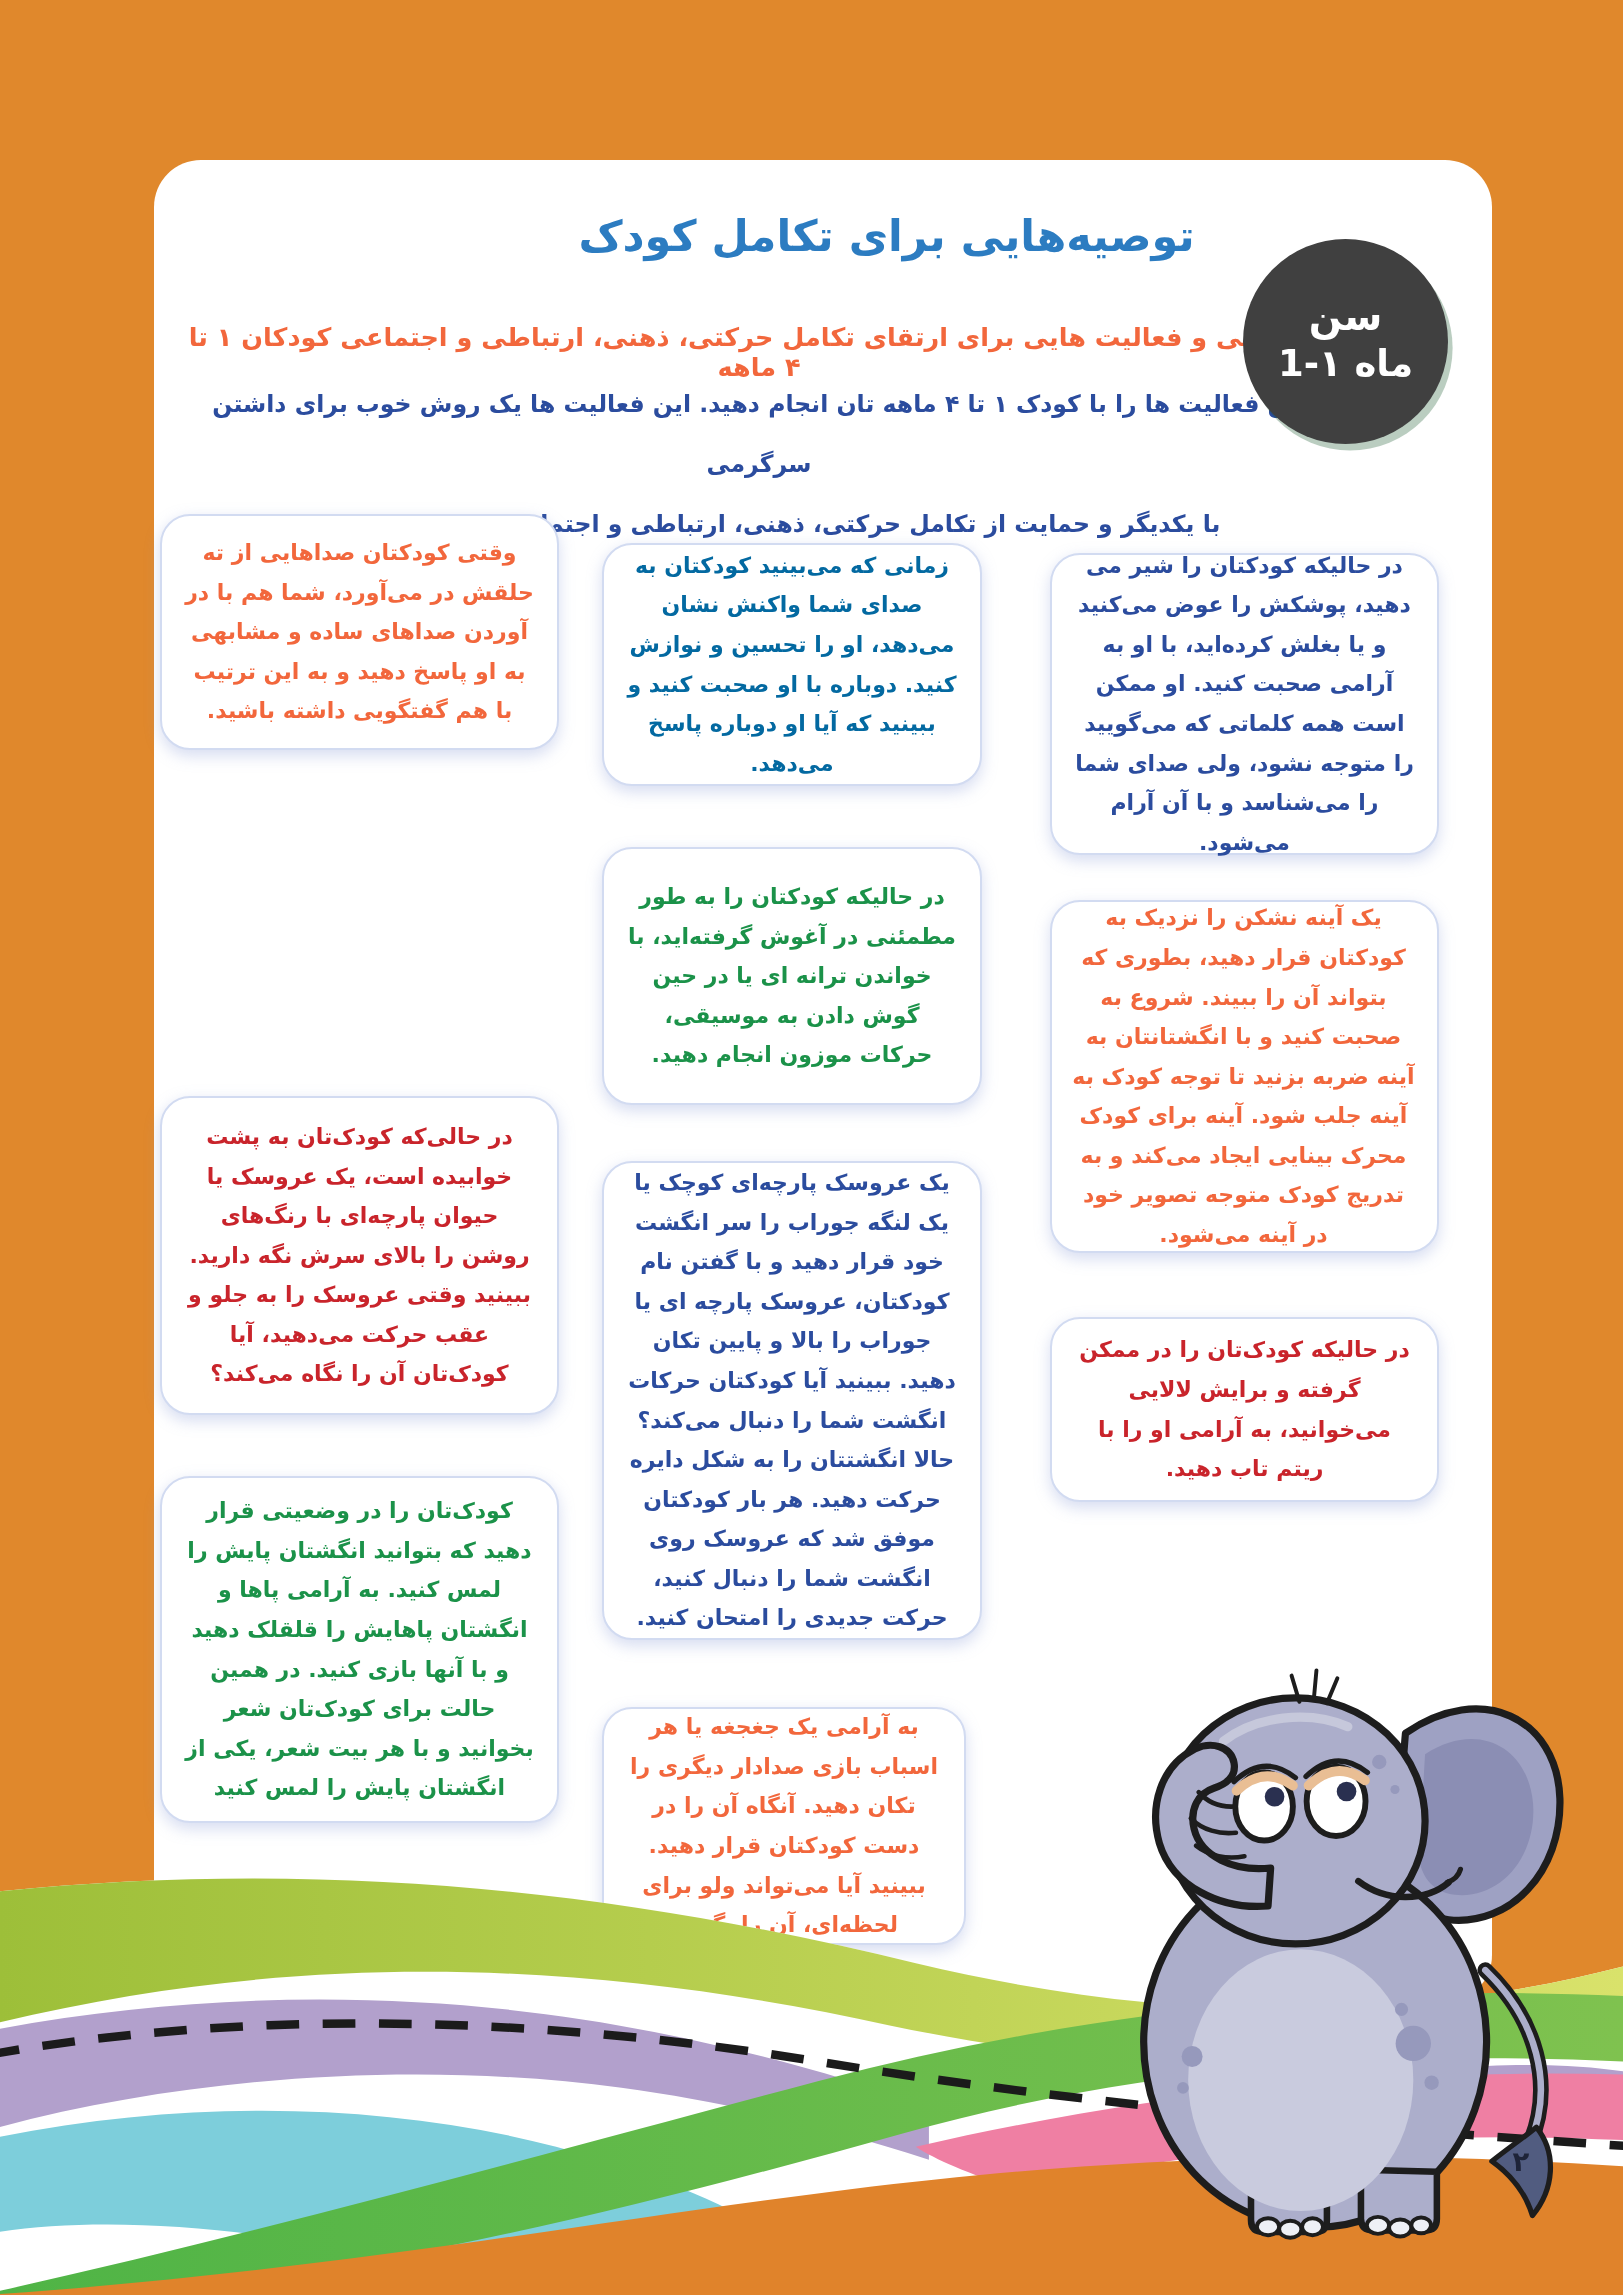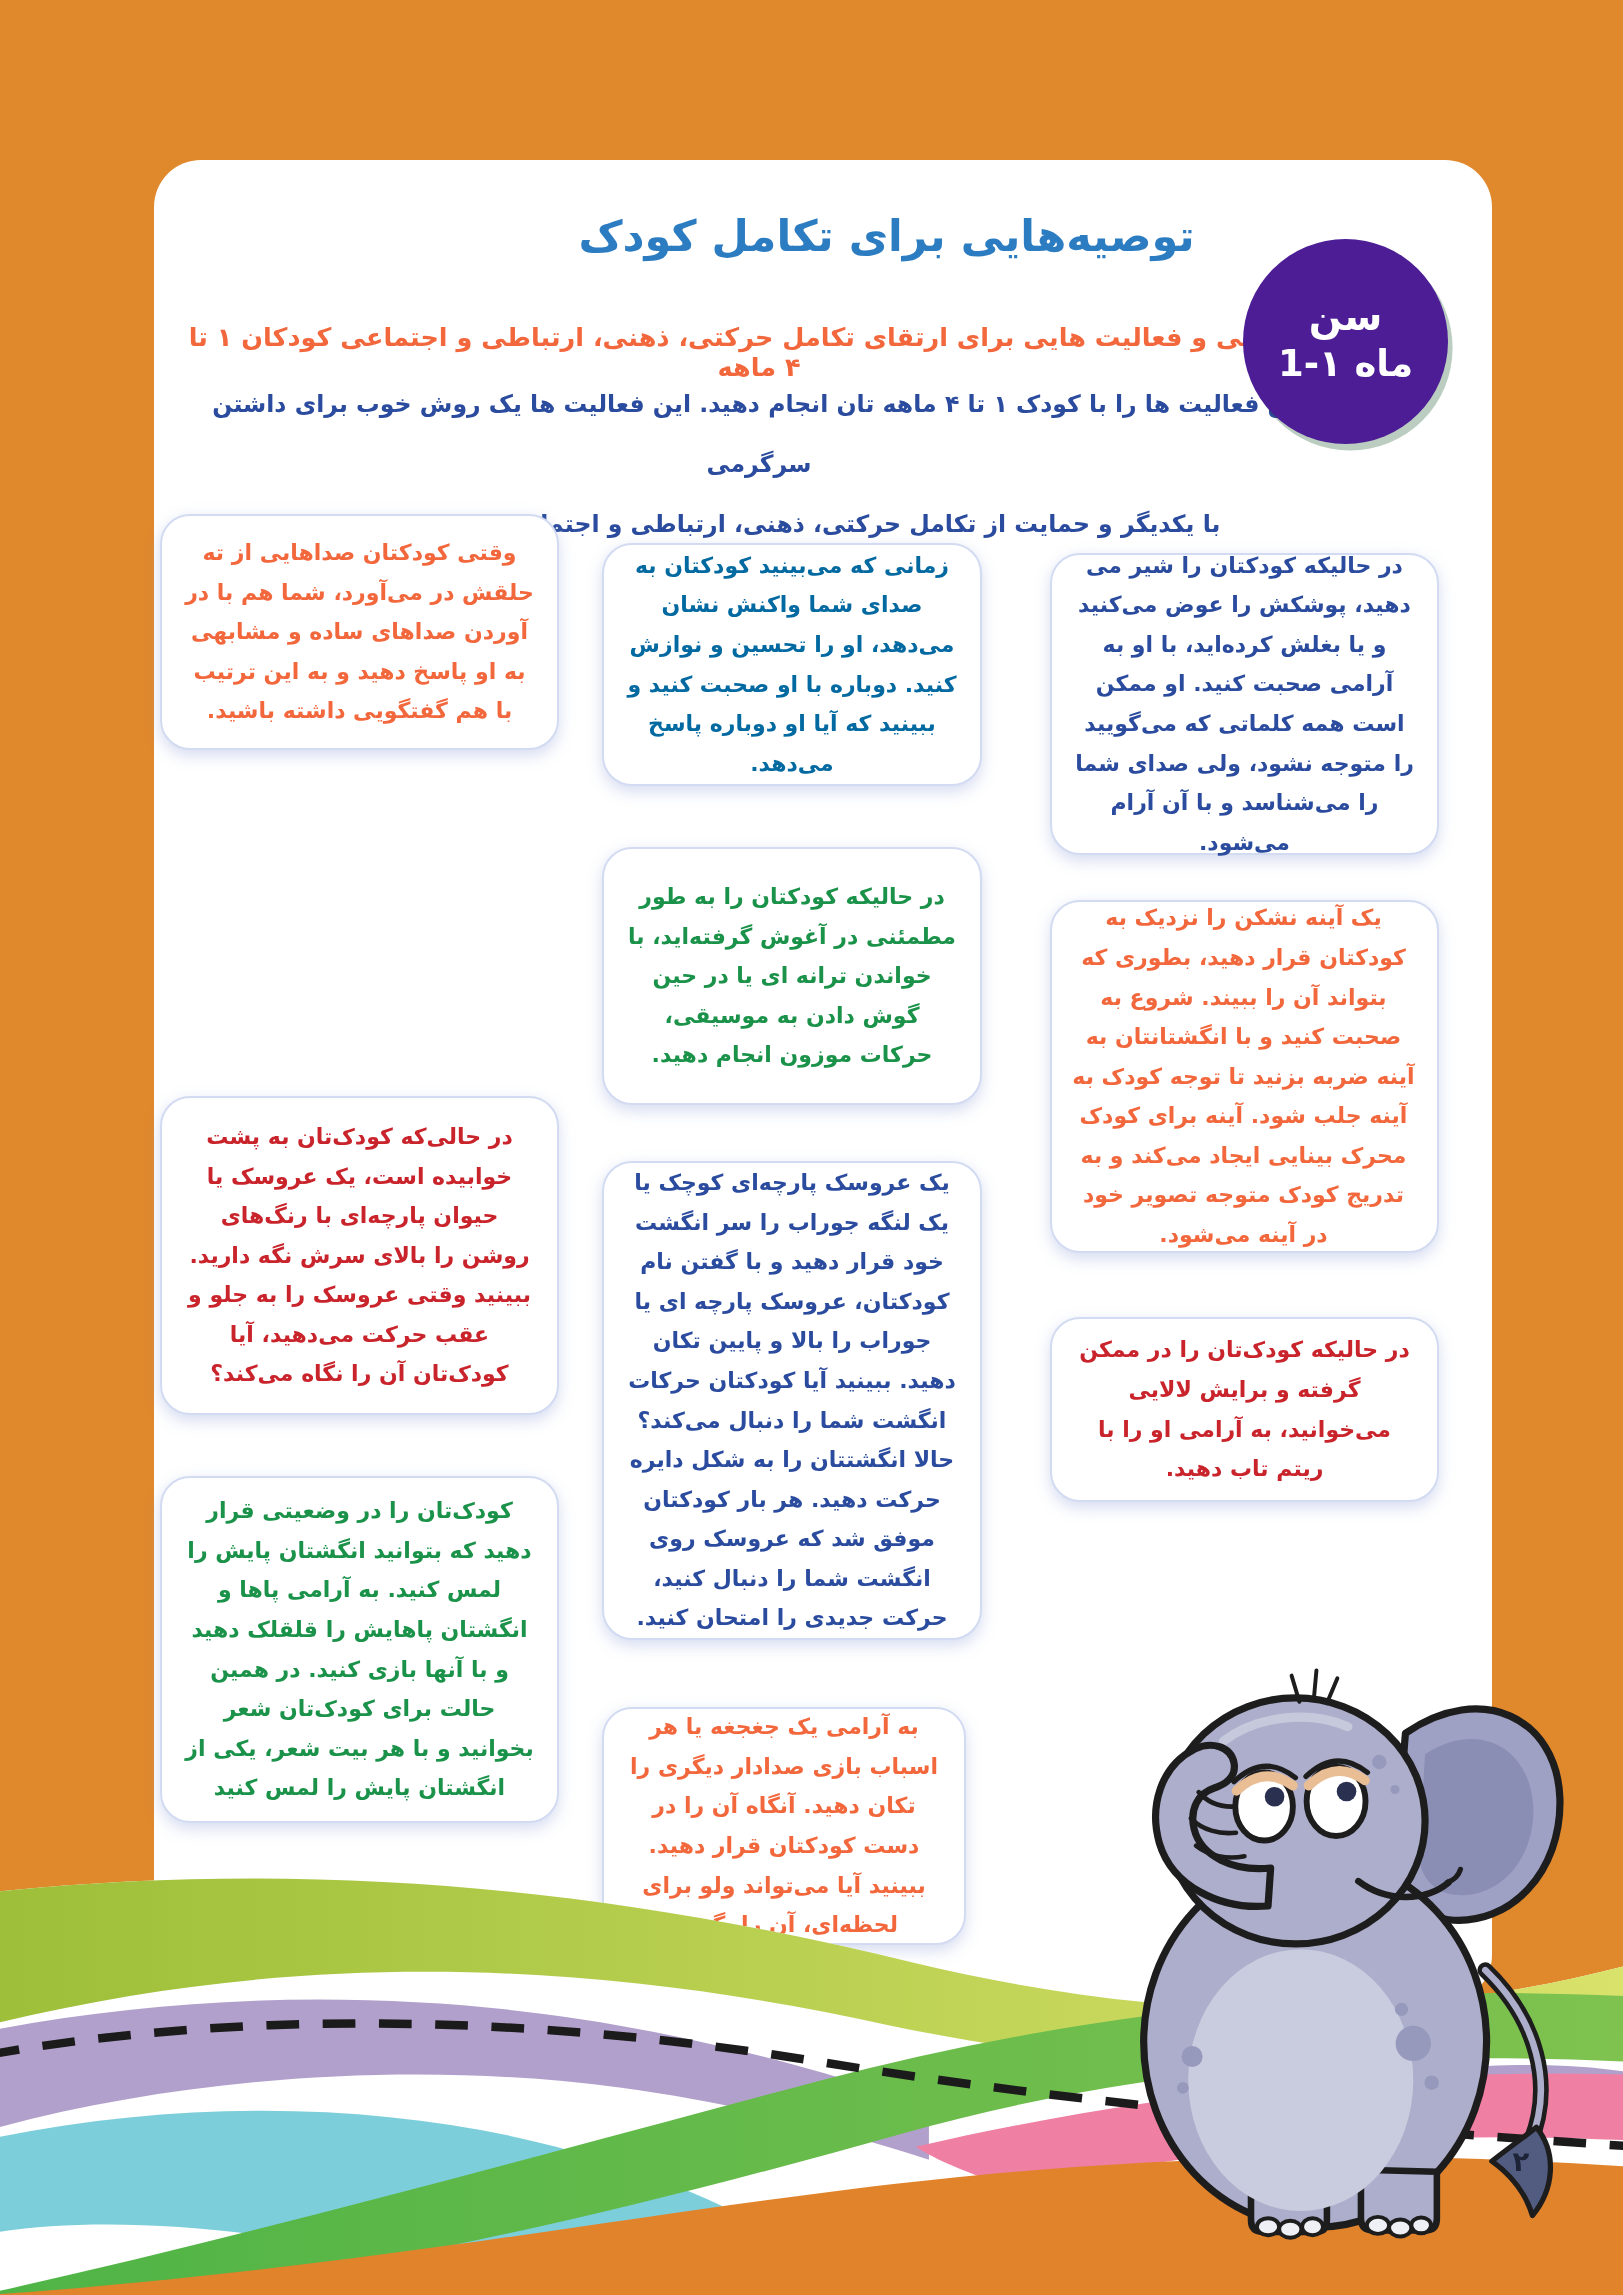--- a/index.html
+++ b/index.html
@@ -20,21 +20,21 @@
   .page-subtitle{
     position:absolute; left:183px; top:322px; width:1152px;
     text-align:center; font-size:25.5px; font-weight:bold; z-index:2;
   }
   .page-intro{
     position:absolute; left:183px; top:374px; width:1152px;
     text-align:center; font-size:23.6px; font-weight:bold; line-height:60px; z-index:2;
   }
   .age-badge{
     position:absolute; left:1243px; top:239px; width:205px; height:205px;
-    border-radius:50%; background:#4c1d95; color:#FFFFFF; z-index:5;
+    border-radius:50%; background:#404040; color:#FFFFFF; z-index:5;
     display:flex; flex-direction:column; align-items:center; justify-content:center;
     font-weight:bold; box-shadow:4.6px 6.5px 0 rgba(25,90,48,0.30);
   }
   .age-badge .l1{font-size:39px; line-height:1.15;}
   .age-badge .l2{font-size:37px; line-height:1.3; direction:ltr;}
   .tip{
     position:absolute; background:#FFFFFF;
     border:2.6px solid #D2DBF1; border-radius:30px;
     box-shadow:0 5.2px 14.4px rgba(140,158,215,0.35);
     display:flex; align-items:center; justify-content:center;

